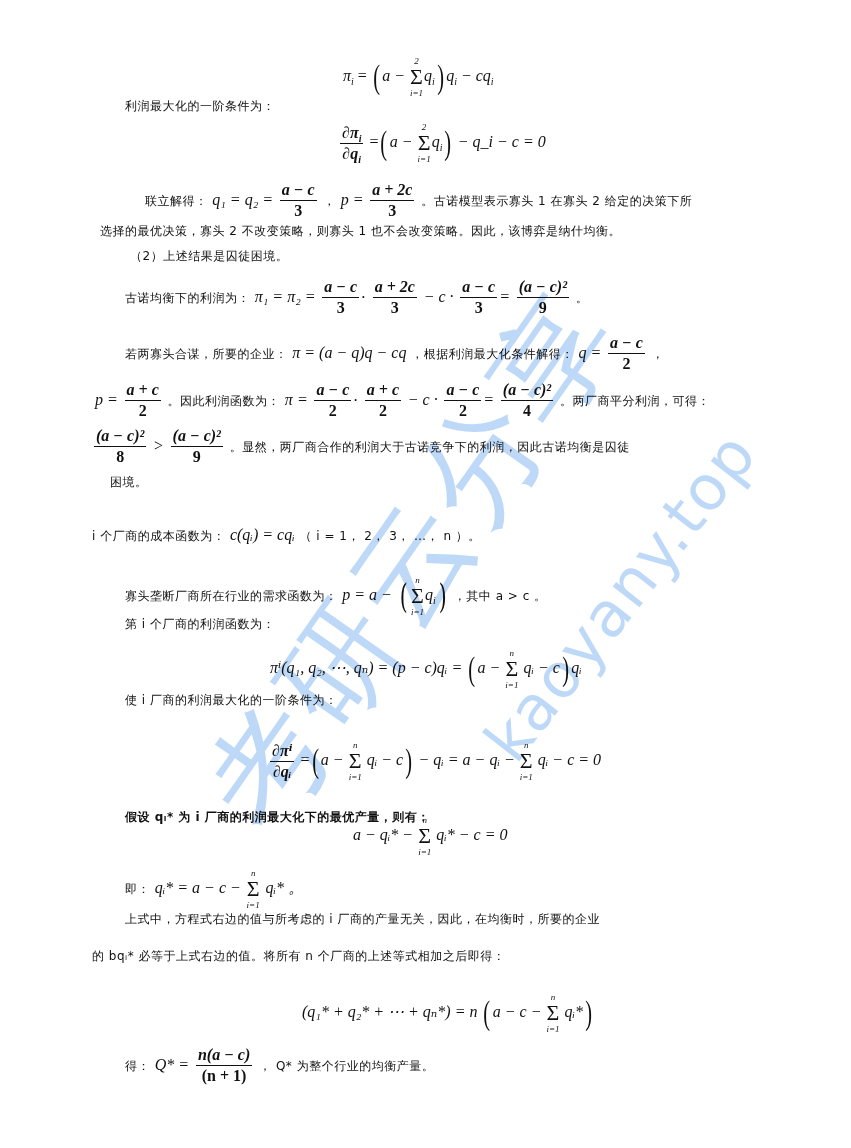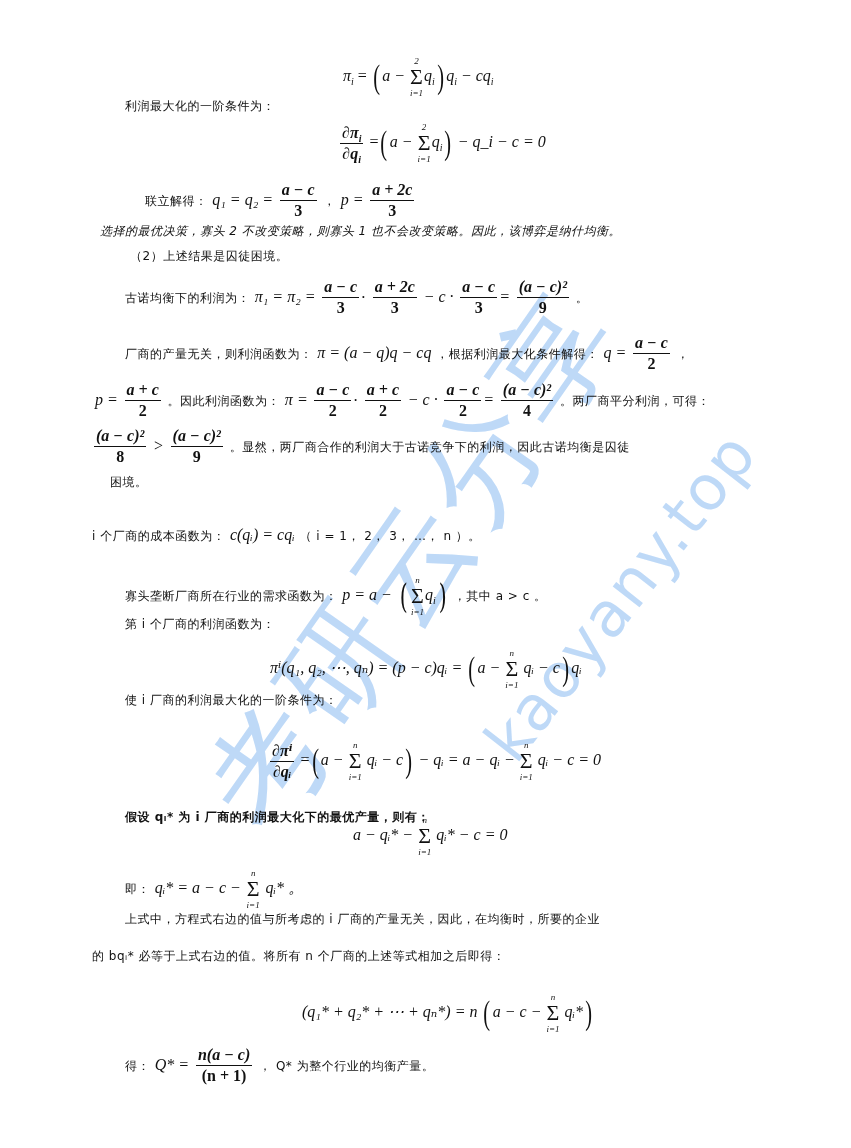--- a/index.html
+++ b/index.html
@@ -65,22 +65,23 @@
     <span class="frac m">
         <span class="num">a − c</span>
         <span class="den">3</span>
       </span>
     <span class="cjk">，</span>
     <span class="m">p =</span>
     <span class="frac m">
         <span class="num">a + 2c</span>
         <span class="den">3</span>
       </span>
-  </div>
-  <div class="line cjk" style="left:100px;top:221px;font-style:italic;">选择的最优决策，寡头 2 不改变策略，则寡头 1 也不会改变策略。因此，该博弈是纳什均衡。</div>
+    <span class="cjk">。古诺模型表示寡头 1 在寡头 2 给定的决策下所</span>
+  </div>
+  <div class="line cjk" style="left:100px;top:221px;">选择的最优决策，寡头 2 不改变策略，则寡头 1 也不会改变策略。因此，该博弈是纳什均衡。</div>
 
   <div class="line cjk" style="left:130px;top:246px;">（2）上述结果是囚徒困境。</div>
 
   <div class="line" style="left:125px;top:277px;">
     <span class="cjk">古诺均衡下的利润为：</span>
     <span class="m">π₁ = π₂ =</span>
     <span class="frac m">
         <span class="num">a − c</span>
         <span class="den">3</span>
       </span>·
@@ -94,21 +95,21 @@
         <span class="den">3</span>
       </span><span class="m">=</span>
     <span class="frac m">
         <span class="num">(a − c)²</span>
         <span class="den">9</span>
       </span>
     <span class="cjk">。</span>
   </div>
 
   <div class="line" style="left:125px;top:333px;">
-    <span class="cjk">厂商的产量无关，则利润函数为：</span>
+    <span class="cjk">若两寡头合谋，所要的企业：</span>
     <span class="m">π = (a − q)q − cq</span>
     <span class="cjk">，根据利润最大化条件解得：</span>
     <span class="m">q =</span>
     <span class="frac m">
         <span class="num">a − c</span>
         <span class="den">2</span>
       </span>
     <span class="cjk">，</span>
   </div>
 

